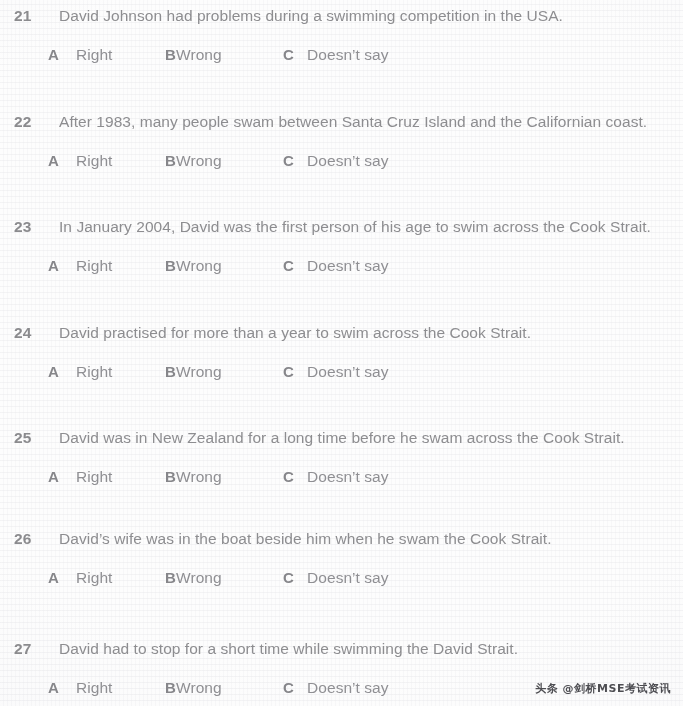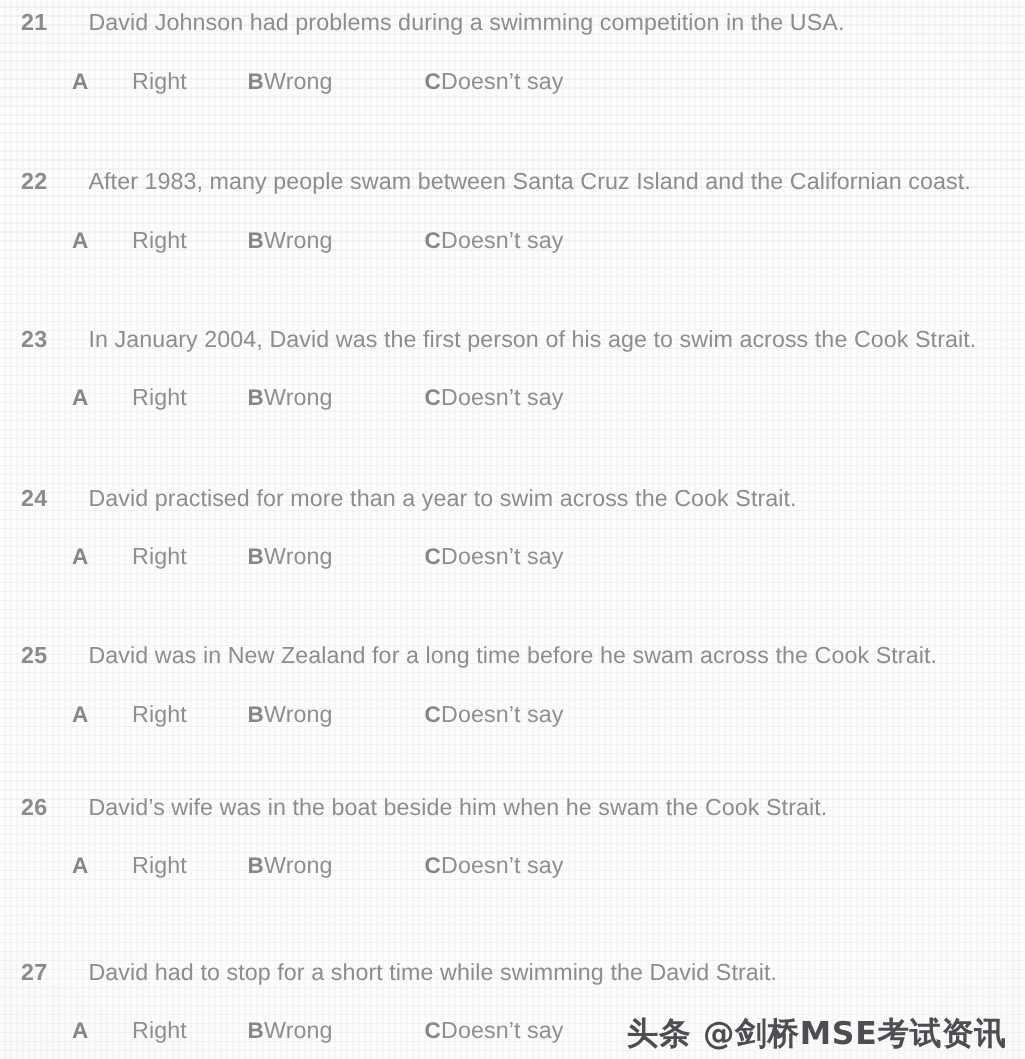--- a/index.html
+++ b/index.html
@@ -115,30 +115,30 @@
     font-weight: bold;
     color: #86868a;
     letter-spacing: .2px;
   }
   .opt-label {
     display: inline-block;
     font-size: 15.5px;
     color: #8f8f93;
     letter-spacing: .05px;
   }
-  .option.opt-a .opt-label { margin-left: 29px; }
+  .option.opt-a .opt-label { margin-left: 17px; }
   .option.opt-b .opt-label { }
-  .option.opt-c .opt-label { }
+  .option.opt-c .opt-label { margin-left: 13px; }
 
   #watermark {
     position: absolute;
     right: 12px;
     bottom: 6px;
     z-index: 20;
-    font-size: 21px;
+    font-size: 11px;
     line-height: 22px;
     color: #3f3f44;
     font-family: "DejaVu Sans", sans-serif;
     font-weight: bold;
     letter-spacing: .5px;
     white-space: nowrap;
     opacity: .92;
   }
 </style>
 </head>

